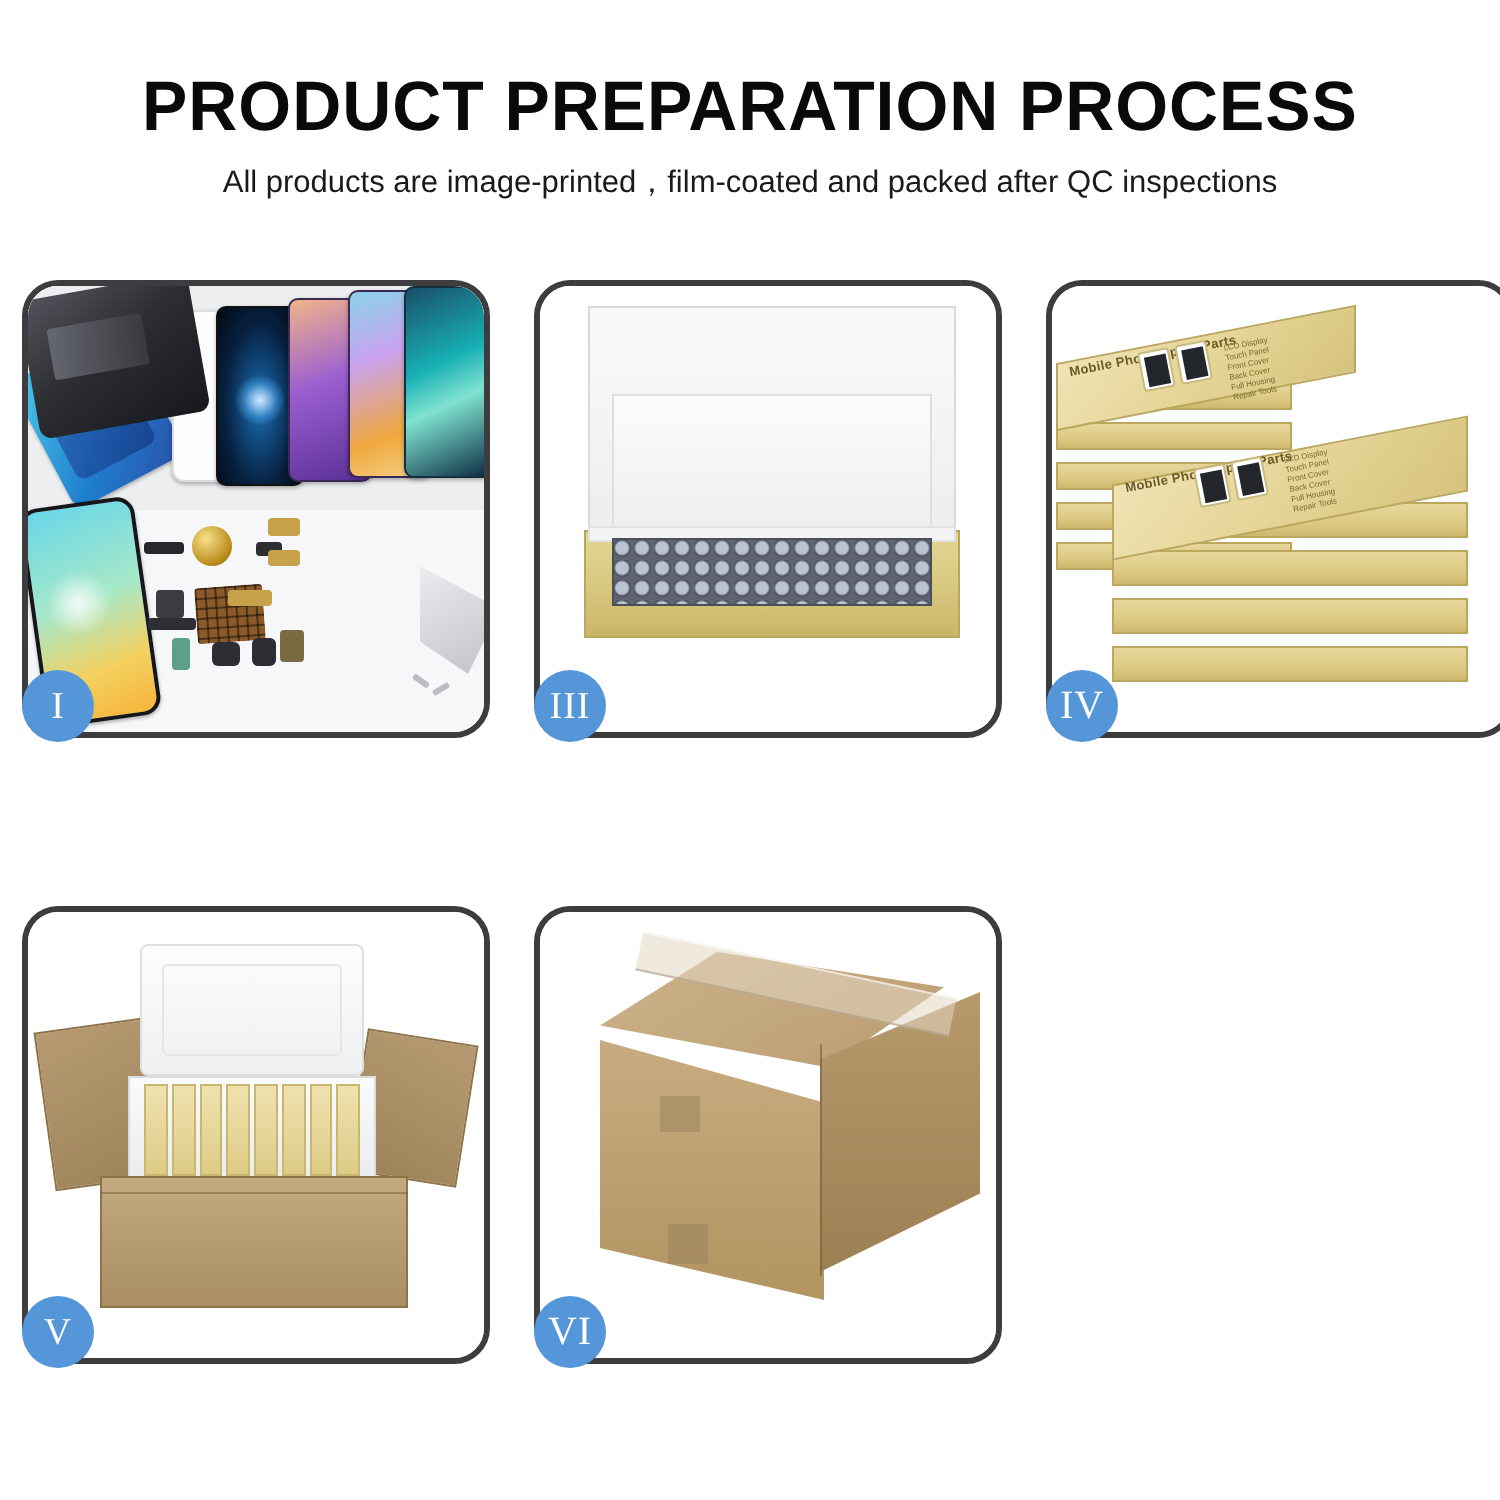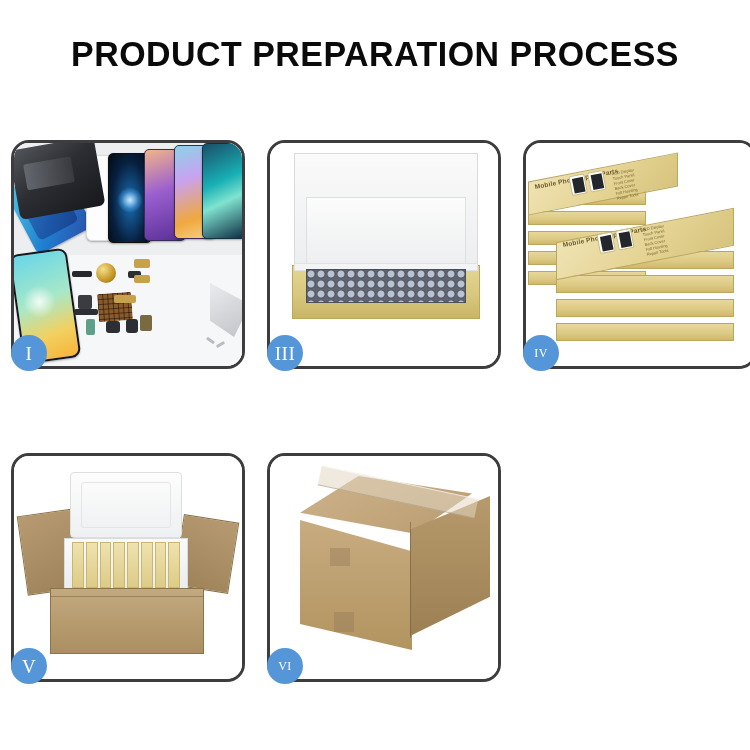--- a/index.html
+++ b/index.html
@@ -86,21 +86,21 @@
     color: #ffffff;
     font-size: 19px;
     font-family: "Liberation Serif", serif;
     display: flex;
     align-items: center;
     justify-content: center;
     line-height: 1;
     letter-spacing: 0.5px;
     z-index: 5;
   }
-  .badge.small-num { font-size: 12px; }
+  .badge.small-num { font-size: 20px; }
 
   
   .p1 { background: #f0f1f2; }
   .p1 .strip {
     position: absolute;
     left: 0; right: 0; top: 0; height: 50%;
     background: #eceef0;
   }
   .p1 .strip2 {
     position: absolute;
@@ -427,20 +427,21 @@
     background: rgba(110,88,56,.55);
   }
 </style>
 </head>
 <body>
 
 <div id="page">
 
   <div class="header">
     <div class="page-title">PRODUCT PREPARATION PROCESS</div>
+    <div class="page-subtitle">All products are image-printed，film-coated and packed after QC inspections</div>
   </div>
 
   <div class="grid">
 
     <div class="card">
       <div class="card-photo p1">
         <div class="strip"></div>
         <div class="strip2"></div>
         <div class="phone ph-a"></div>
         <div class="phone ph-b"></div>

